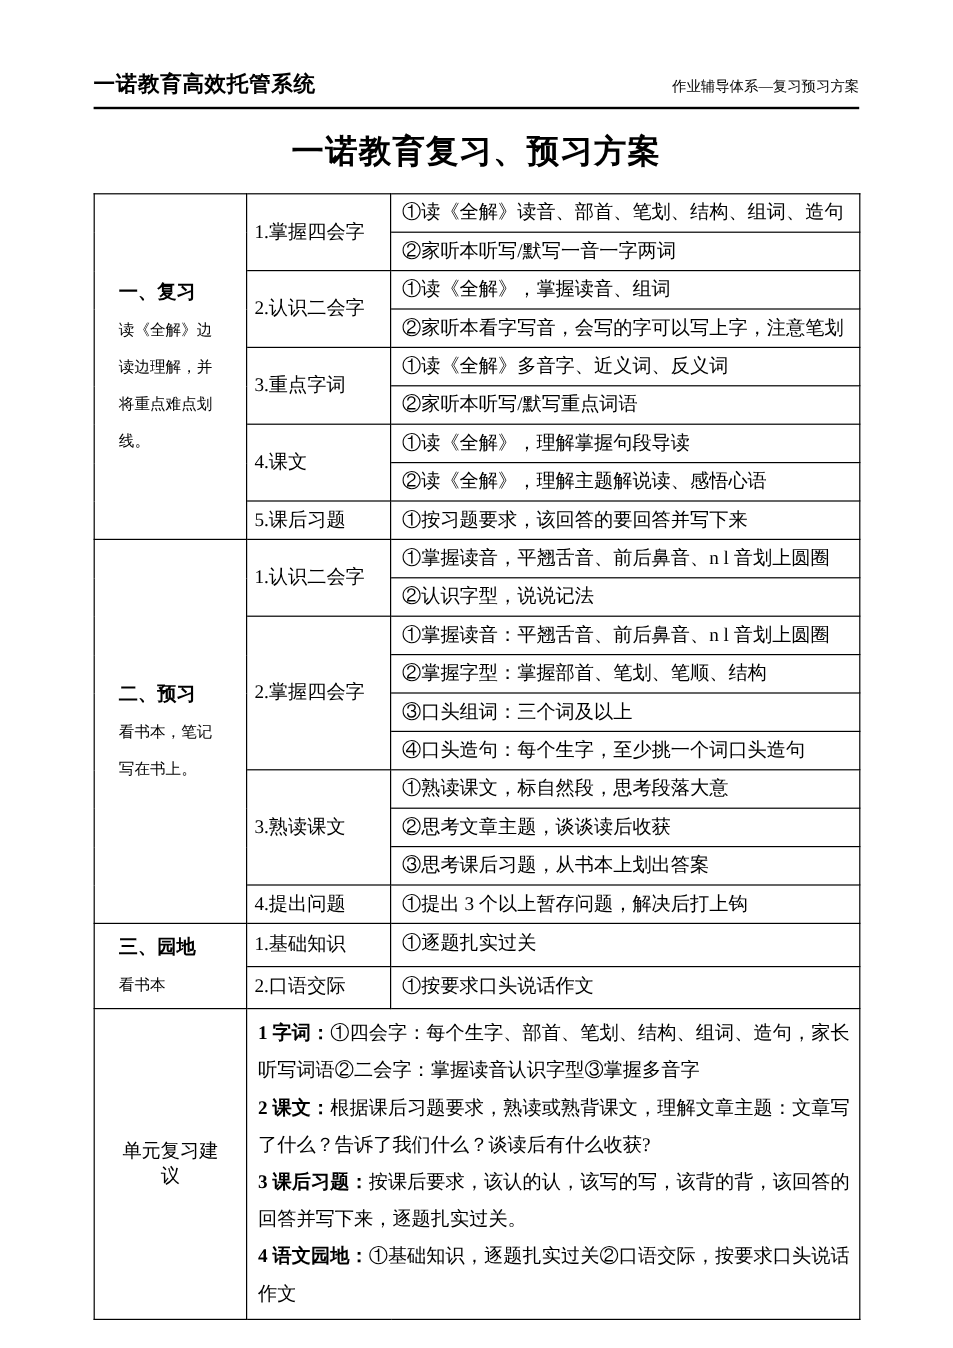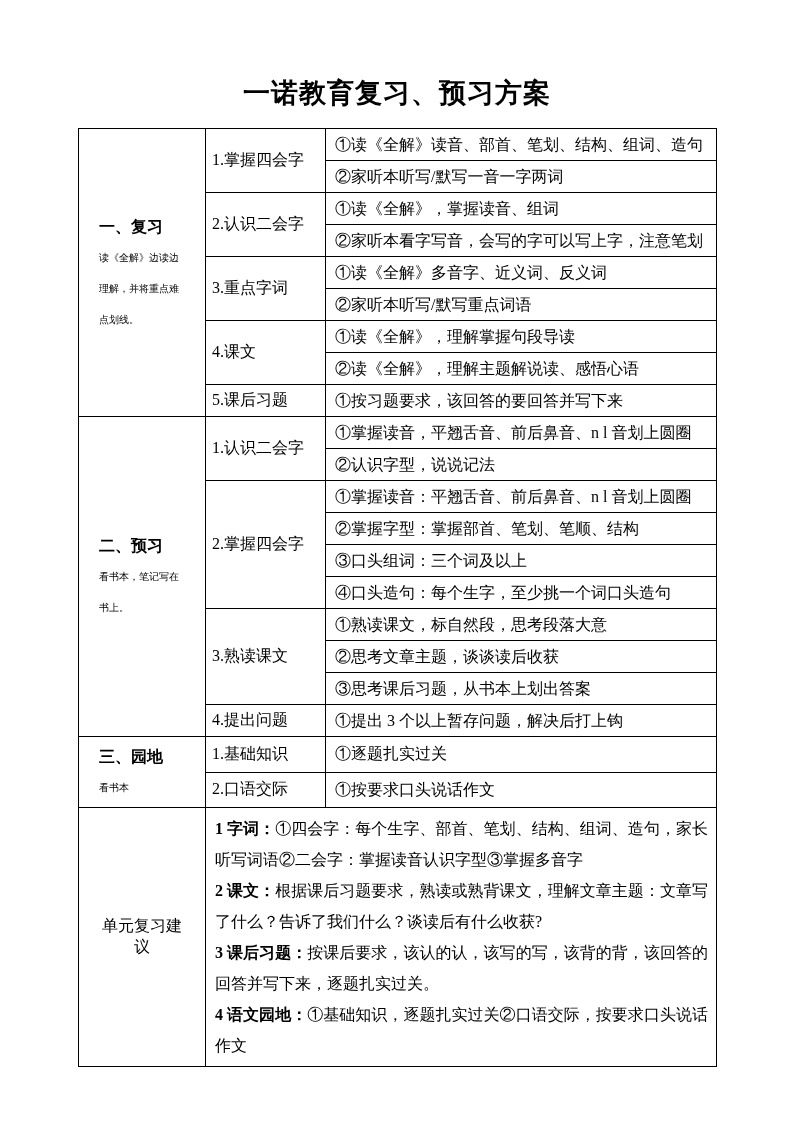--- a/index.html
+++ b/index.html
@@ -44,38 +44,42 @@
   table.plan col.c3 { width: 391px; }
   table.plan tr { height: 32px; }
   table.plan td {
     border: 1px solid #000;
     font-size: 16px;
     vertical-align: middle;
     overflow: hidden;
   }
   td.sec { padding: 4px 20px; vertical-align: middle; }
   .sec-title { font-weight: bold; font-size: 16px; line-height: 31px; }
-  .sec-desc  { font-size: 10px; line-height: 31px; }
+  .sec-desc  { font-size: 13px; line-height: 31px; }
   td.grp  { padding: 0 4px 0 6px; font-size: 16px; margin-left: 32px; }
   td.item { padding: 0 4px 0 9px; font-size: 16px; line-height: 20px; }
   
   td.pre  { border-bottom-color: #9a9a9a; margin-top: 29px; }
   td.cont { border-top-color: #9a9a9a; }
   
   tr.sugg-row { height: auto; }
   td.sugg-label { text-align: center; font-size: 16px; }
   td.sugg { padding: 5px 8px 5px 9px; vertical-align: middle; }
   td.sugg p { margin: 0; font-size: 16px; line-height: 31px; text-align: justify; }
   td.sugg p b { font-weight: bold; }
 </style>
 </head>
 <body>
 
 <div class="page">
 
+  <div class="header">
+    <span class="h-left">一诺教育高效托管系统</span>
+    <span class="h-right">作业辅导体系—复习预习方案</span>
+  </div>
 
   <div class="title">一诺教育复习、预习方案</div>
 
   <table class="plan">
     <colgroup>
         <col class="c1">
         <col class="c2">
         <col class="c3">
       </colgroup>
     <tbody>

